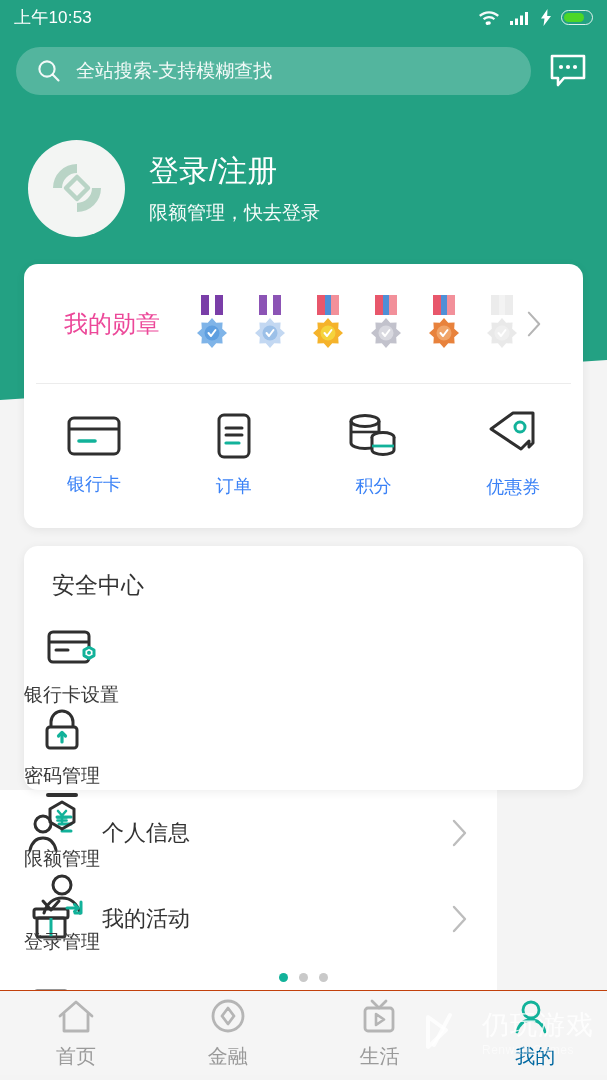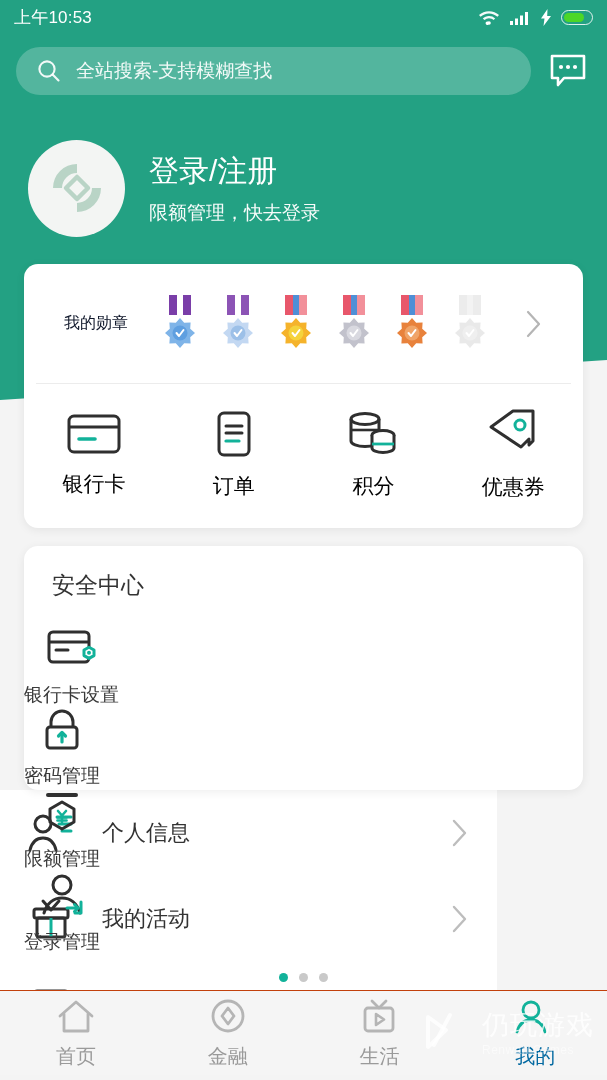--- a/index.html
+++ b/index.html
@@ -101,35 +101,35 @@
 
   
   #card-top { top: 264px; height: 264px; }
   .medals-row {
     height: 120px;
     display: flex; align-items: center;
     padding: 0 28px;
     border-bottom: 1px solid #ececec;
     margin: 0 12px;
   }
-  .medals-label { font-size: 16px; color: #0f172a; white-space: nowrap; font-family: Liberation Serif, serif; }
+  .medals-label { font-size: 24px; color: #ec4899; white-space: nowrap; font-family: Liberation Serif, serif; }
   .medals-list { display: flex; align-items: center; gap: 10px; margin-left: 28px; }
   .medal { width: 48px; height: 62px; flex-shrink: 0; }
   .medal-chevron { margin-left: auto; }
 
   .quick-row {
     height: 142px;
     display: flex; align-items: center;
   }
   .quick-item {
     flex: 1;
     display: flex; flex-direction: column;
     align-items: center; gap: 14px;
   }
-  .quick-label { font-size: 21px; color: #000000; }
+  .quick-label { font-size: 18px; color: #3b82f6; }
 
   
   #card-sec { top: 546px; height: 244px; }
   .sec-title {
     font-size: 23px; color: #333;
     padding: 24px 0 0 28px;
   }
   .sec-row {
     display: flex; align-items: flex-start;
     margin-top: 26px;

